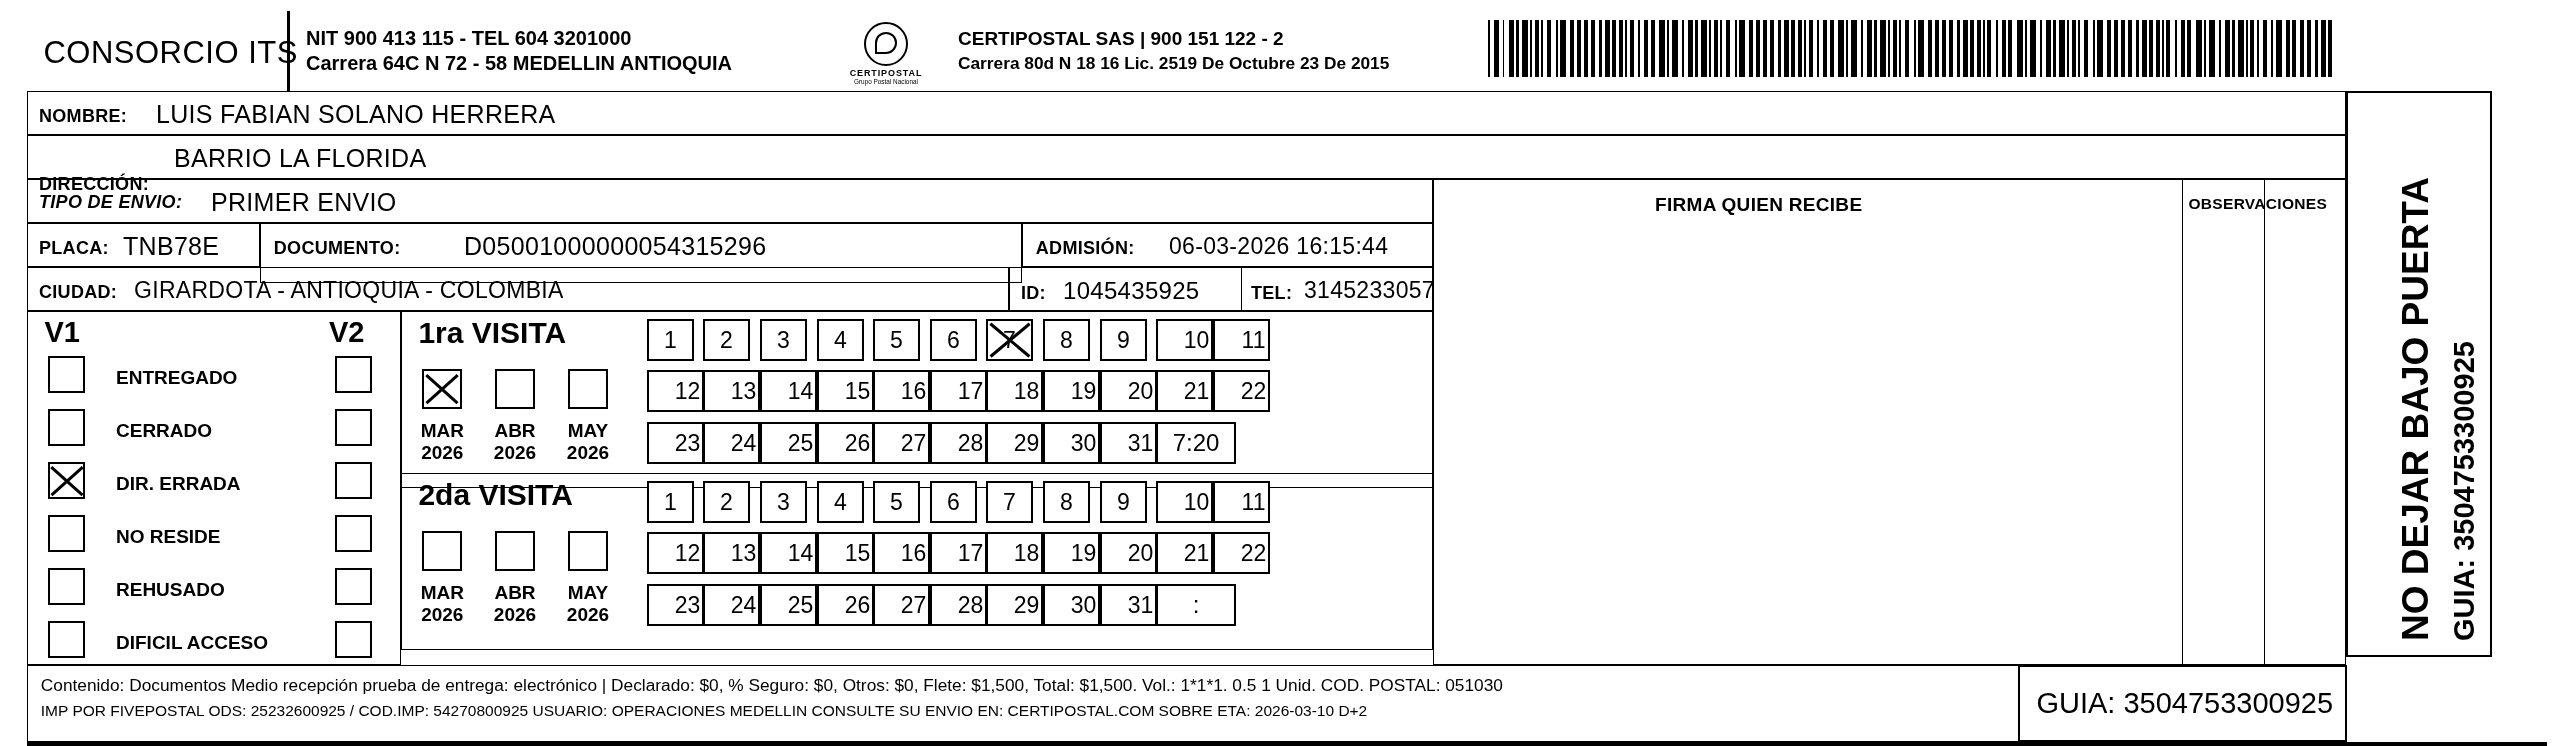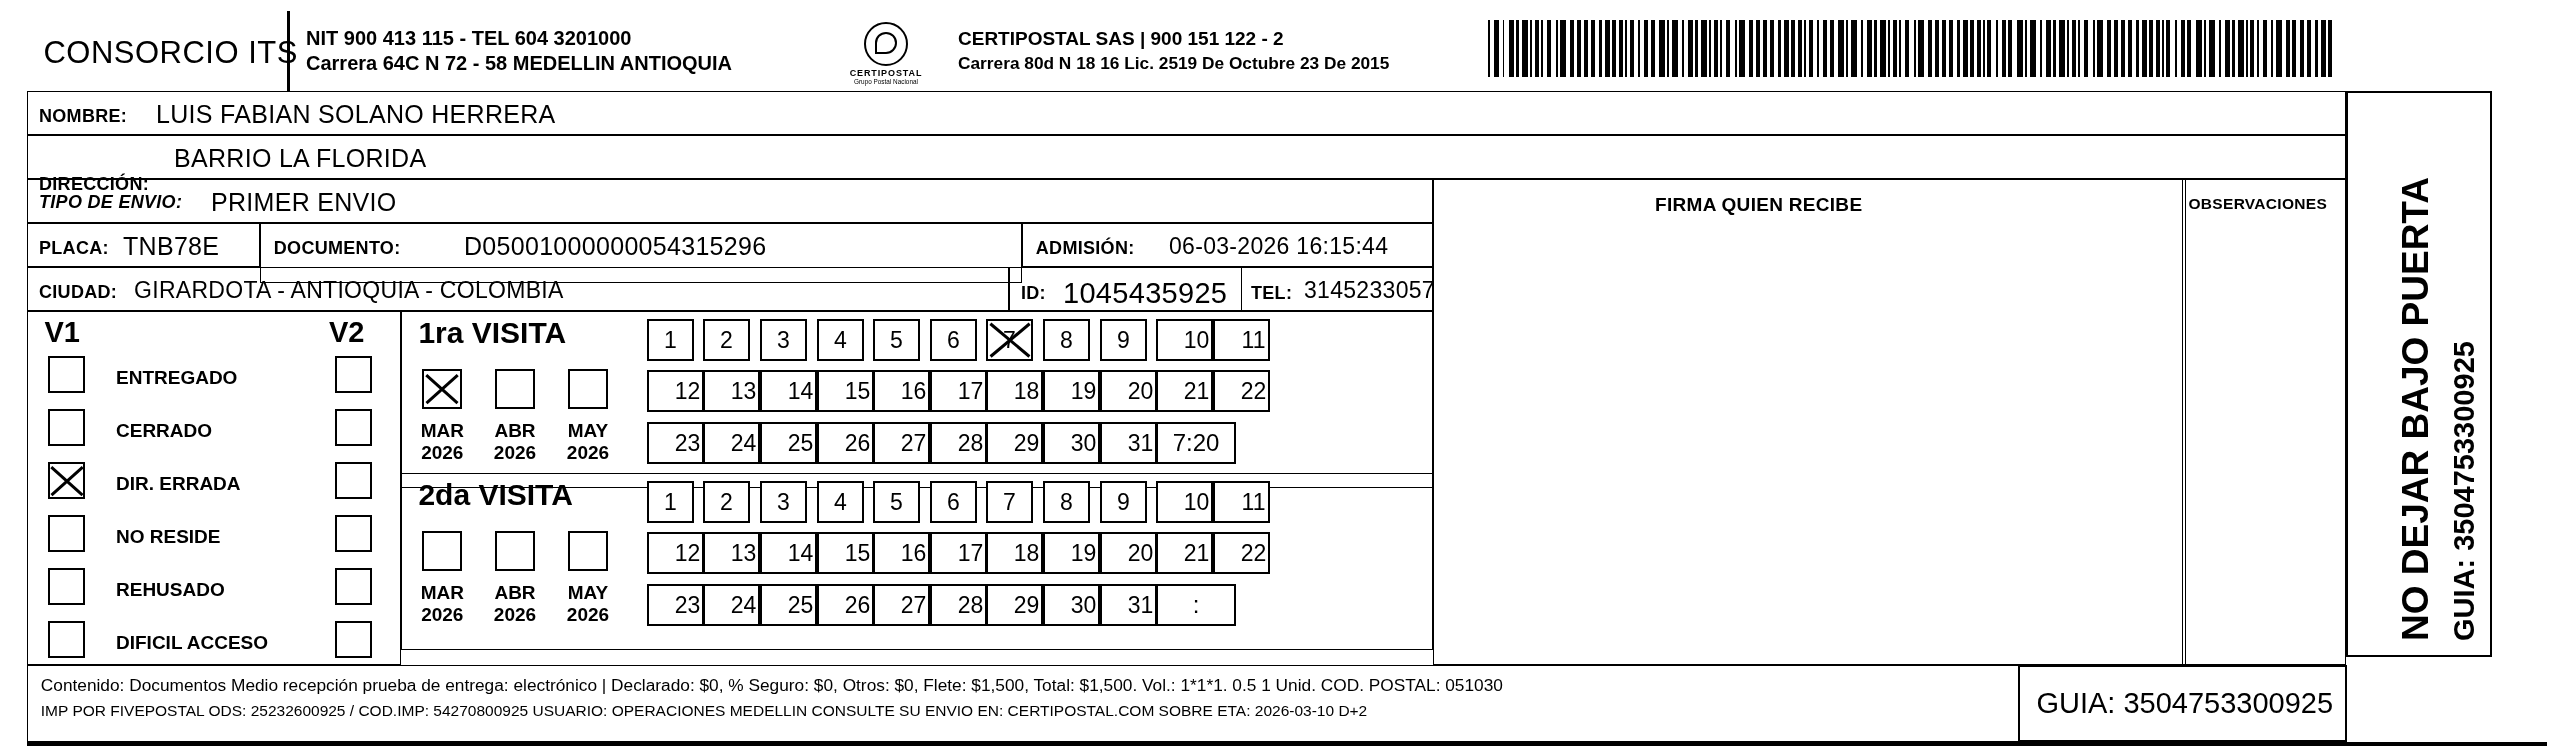--- a/index.html
+++ b/index.html
@@ -293,21 +293,21 @@
   <div class="bx" style="left:0;top:124px;width:2319px;height:44px;">
     <span class="txt cap" style="left:11px;top:13.7px;margin-top:24px;">DIRECCIÓN:</span>
     <span class="txt val" style="left:146px;top:8.2px;">BARRIO LA FLORIDA</span>
   </div>
 
   <div class="bx" style="left:0;top:168px;width:1406px;height:44px;">
     <span class="txt cap" style="left:11px;top:12px;font-style:italic;">TIPO DE ENVIO:</span>
     <span class="txt val" style="left:183px;top:8.2px;">PRIMER ENVIO</span>
   </div>
 
-  <div class="bx" style="left:1406px;top:168px;width:753px;height:486px;">
+  <div class="bx" style="left:1406px;top:168px;width:832px;height:486px;">
     <span class="txt cap" style="left:221px;top:13.7px;font-size:19px;">FIRMA QUIEN RECIBE</span>
   </div>
 
   <div class="bx" style="left:2155px;top:168px;width:164px;height:486px;">
     <span class="txt cap" style="left:5.5px;top:14.6px;font-size:15.5px;">OBSERVACIONES</span>
   </div>
 
   <div class="bx" style="left:0;top:212px;width:233px;height:44px;">
     <span class="txt cap" style="left:11px;top:13.7px;">PLACA:</span>
     <span class="txt val" style="left:95px;top:8.2px;">TNB78E</span>
@@ -320,21 +320,21 @@
     <span class="txt cap" style="left:12.8px;top:13.7px;">ADMISIÓN:</span>
     <span class="txt val" style="left:146px;top:9px;font-size:23px;">06-03-2026 16:15:44</span>
   </div>
 
   <div class="bx" style="left:0;top:256px;width:982px;height:44px;">
     <span class="txt cap" style="left:11px;top:13.7px;">CIUDAD:</span>
     <span class="txt val" style="left:106px;top:9px;font-size:23px;">GIRARDOTA - ANTIOQUIA - COLOMBIA</span>
   </div>
   <div class="bx" style="left:982px;top:256px;width:233px;height:44px;">
     <span class="txt cap" style="left:11px;top:14.6px;">ID:</span>
-    <span class="txt val" style="left:53px;top:9px;font-size:29px;">1045435925</span>
+    <span class="txt val" style="left:53px;top:9px;font-size:24px;">1045435925</span>
   </div>
   <div class="bx" style="left:1214px;top:256px;width:192px;height:44px;">
     <span class="txt cap" style="left:9px;top:14.6px;">TEL:</span>
     <span class="txt val" style="left:62px;top:9px;font-size:23px;">3145233057</span>
   </div>
 
   <div class="bx" style="left:0;top:300px;width:374px;height:354px;">
     <span class="txt" style="left:16.4px;top:3.7px;font-size:29px;font-weight:bold;">V1</span>
     <span class="txt" style="left:301px;top:3.7px;font-size:29px;font-weight:bold;">V2</span>
     <div id="novedades-list">

